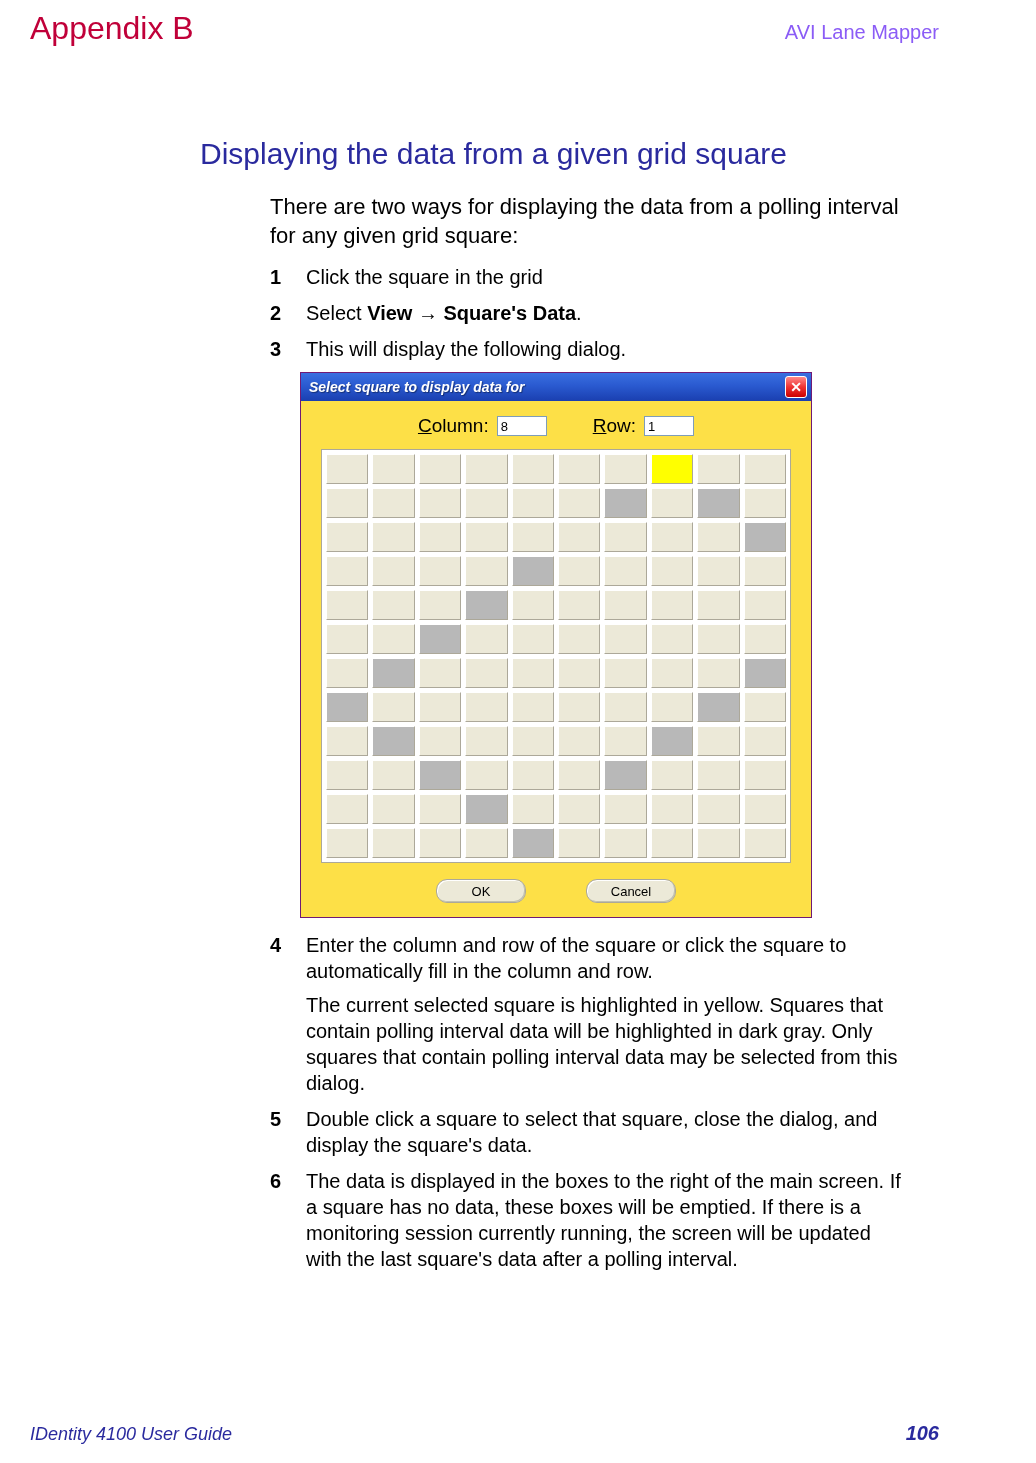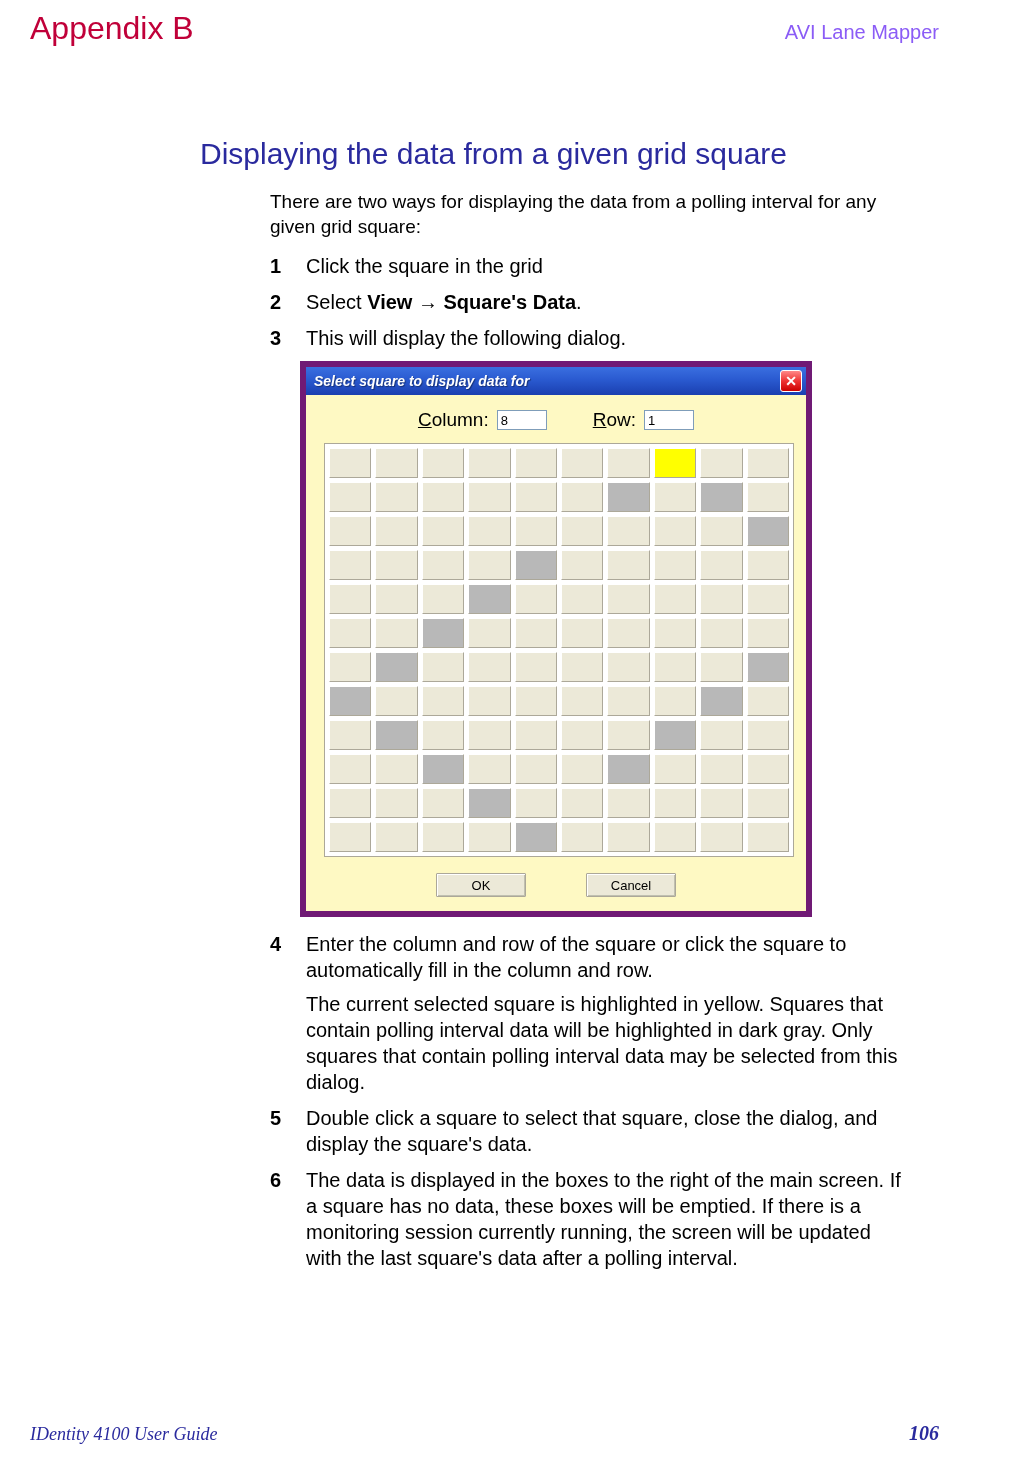--- a/index.html
+++ b/index.html
@@ -40,21 +40,21 @@
   }
   .section-heading {
     color: #2a2a9e;
     font-size: 30px;
     font-family: "Trebuchet MS", Arial, sans-serif;
     font-weight: normal;
     margin: 0 0 8px 0;
   }
   .intro {
     margin-left: 70px;
-    font-size: 19px;
+    font-size: 22px;
     line-height: 1.3;
     margin-bottom: 14px;
   }
   ol.steps {
     list-style: none;
     margin: 0 0 0 70px;
     padding: 0;
     counter-reset: step;
   }
   ol.steps > li {
@@ -75,22 +75,22 @@
     margin-top: 8px;
   }
   .b { font-weight: bold; }
 
   
   .dialog-wrap {
     margin: 10px 0 14px 100px;
   }
   .dialog {
     width: 512px;
-    border: 6px solid #701a75;
-    background: #fef9c3;
+    border: 1px solid #701a75;
+    background: #fde047;
     font-family: Tahoma, Arial, sans-serif;
     font-size: 13px;
   }
   .titlebar {
     height: 28px;
     background: linear-gradient(to bottom, #3a6fe0 0%, #2a5ad0 45%, #1a3fb0 100%);
     display: flex;
     align-items: center;
     padding: 0 4px 0 8px;
     color: #fff;
@@ -164,38 +164,38 @@
     display: flex;
     justify-content: center;
     gap: 60px;
     margin-top: 16px;
   }
   .winbtn {
     width: 90px;
     height: 24px;
     background: #ece9d8;
     border: 1px solid #aca899;
-    border-radius: 1px;
+    border-radius: 11px;
     box-shadow: inset 1px 1px 0 #fff, inset -1px -1px 0 #c0c0b0;
     font-size: 13px;
     display: flex;
     align-items: center;
     justify-content: center;
   }
 
   .footer {
     position: absolute;
     bottom: 18px;
     left: 30px;
     right: 18px;
     display: flex;
     justify-content: space-between;
     align-items: baseline;
     color: #2a2a9e;
-    font-family: Liberation Serif, serif;
+    font-family: Liberation Sans, sans-serif;
   }
   .footer-left {
     font-style: italic;
     font-size: 18px;
   }
   .footer-right {
     font-style: italic;
     font-weight: bold;
     font-size: 20px;
   }

